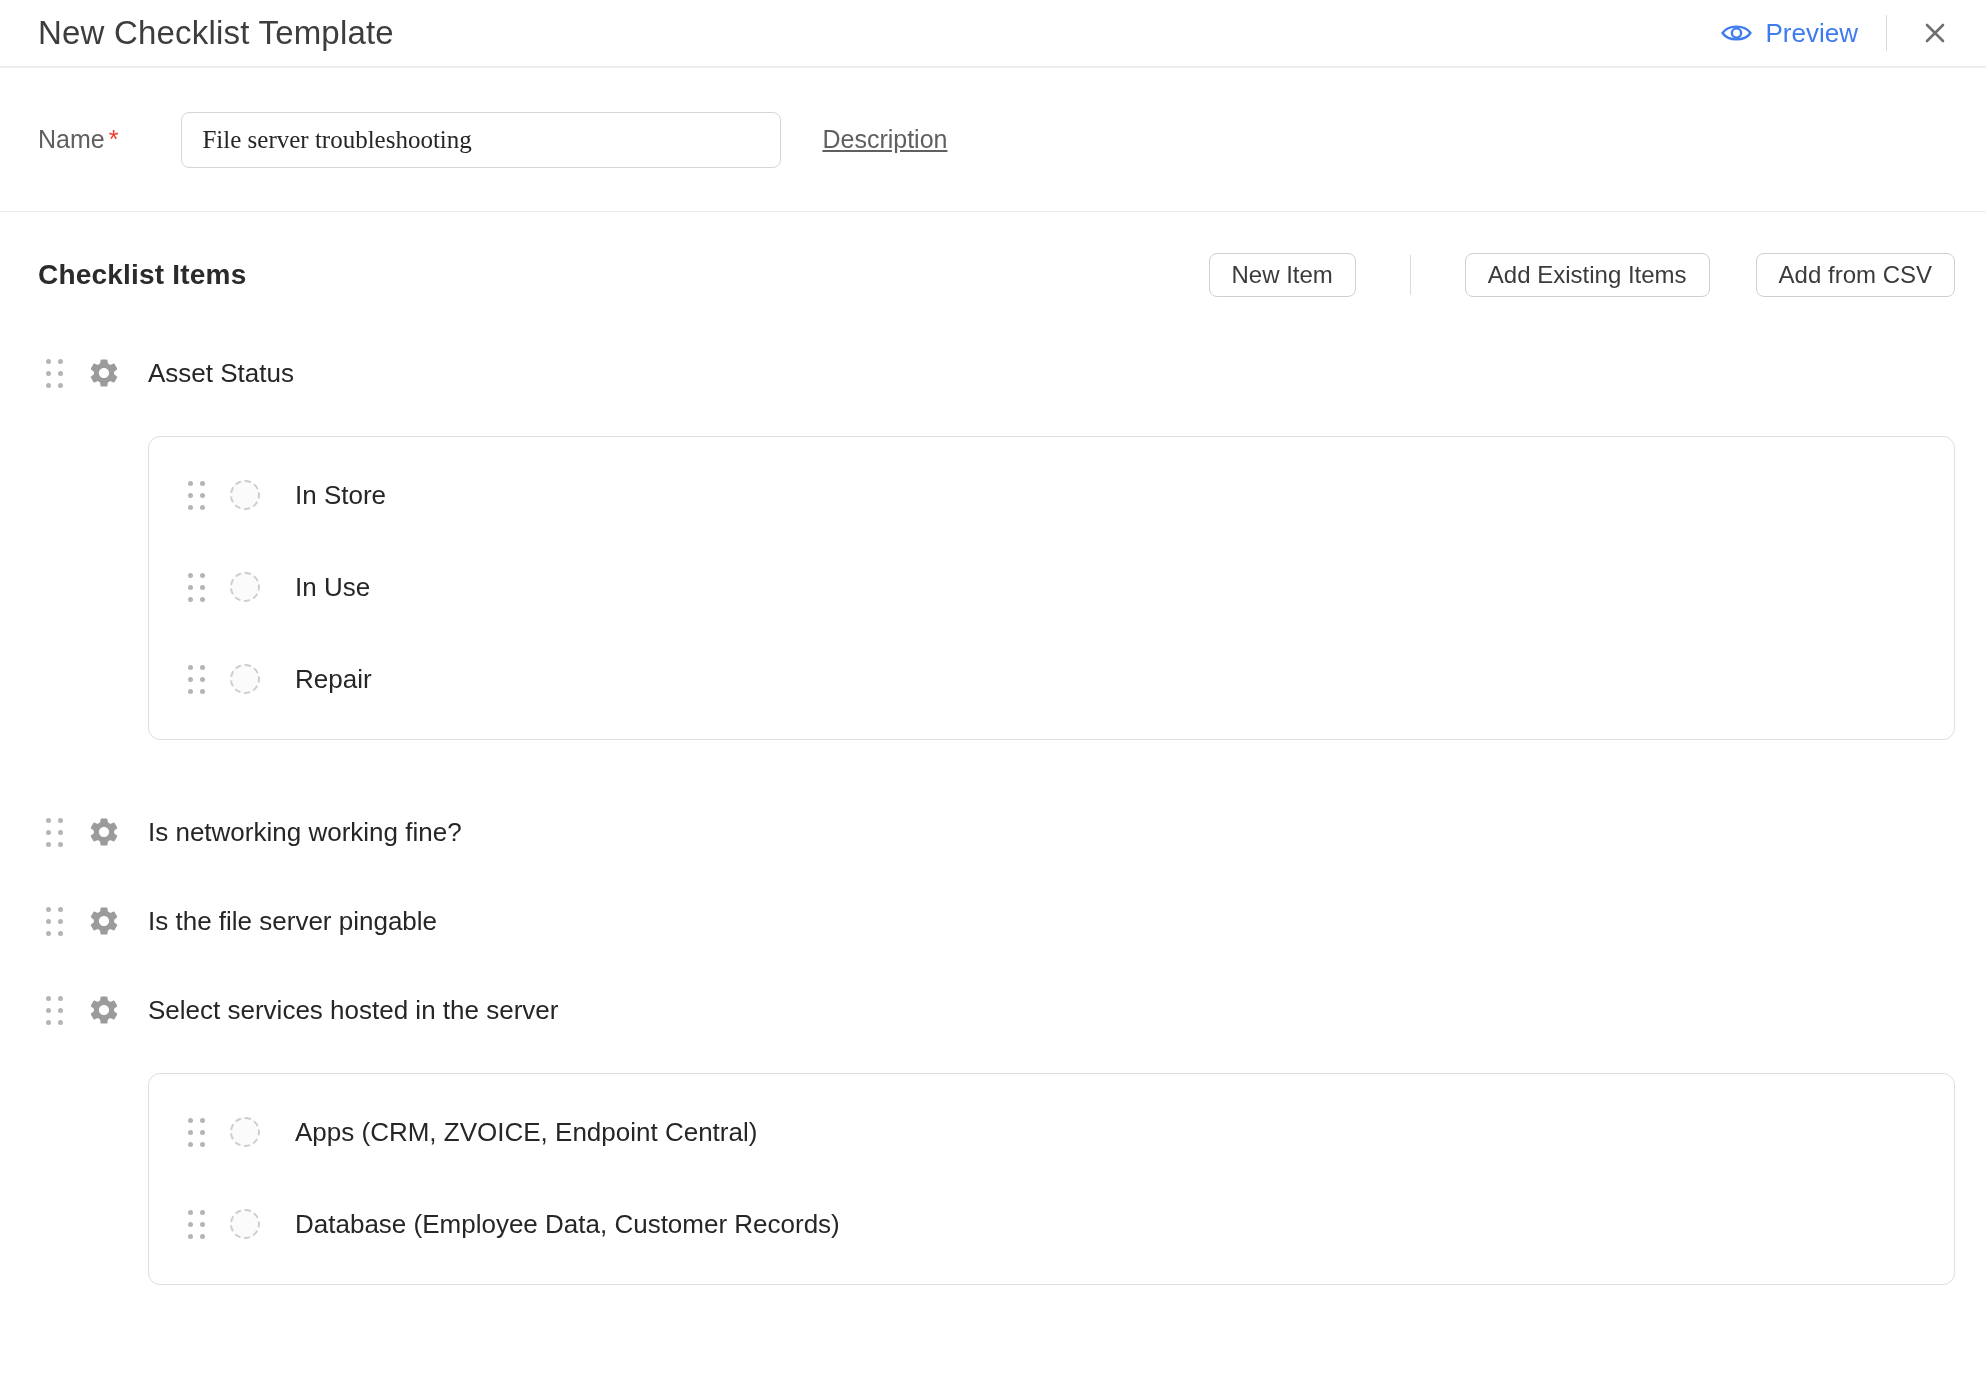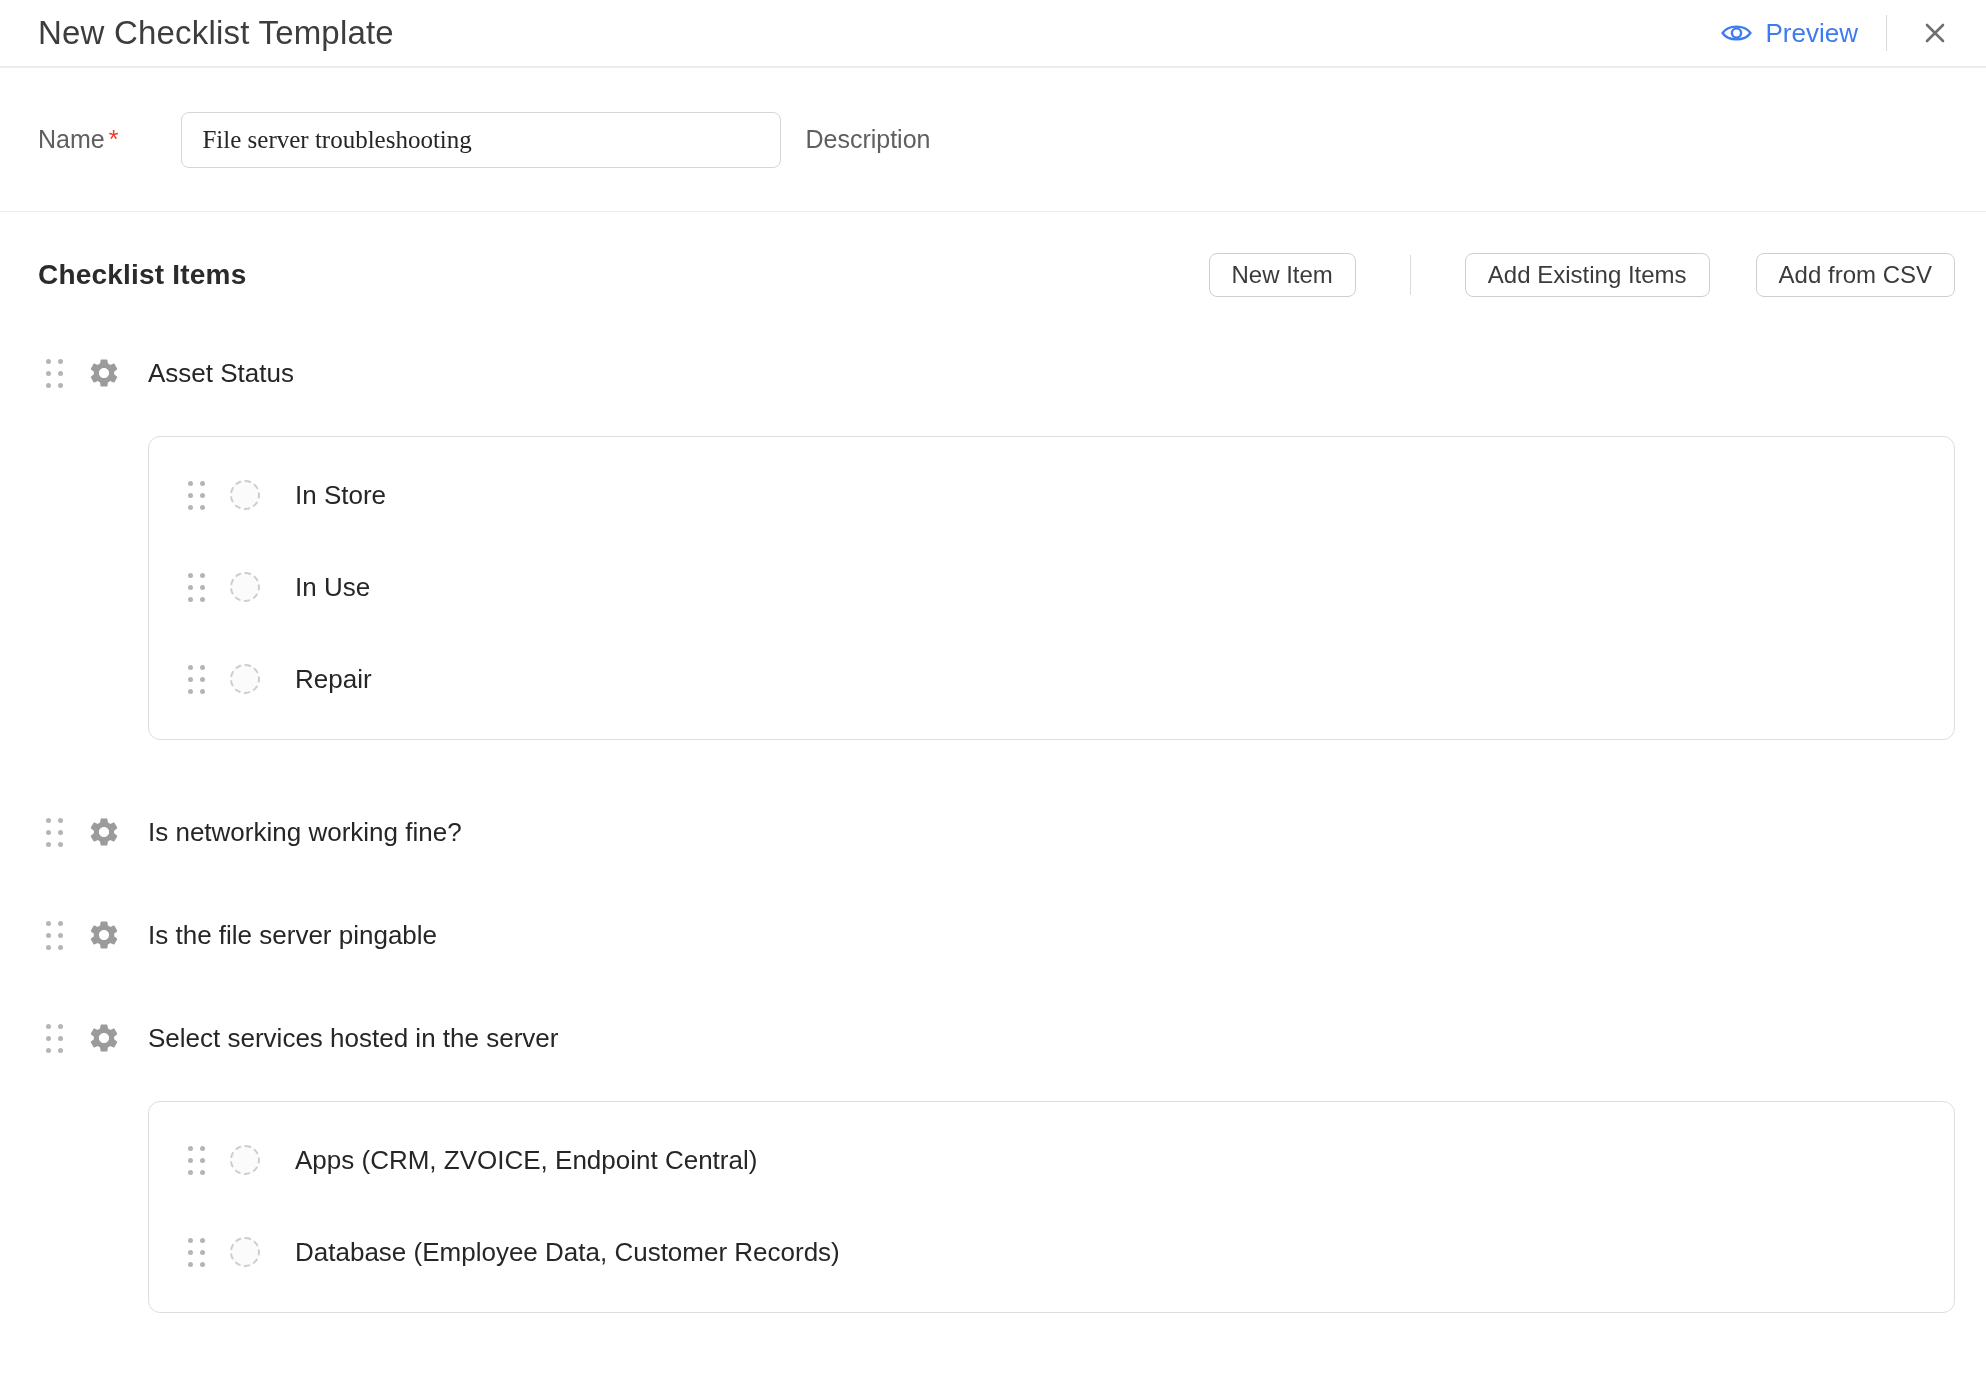--- a/index.html
+++ b/index.html
@@ -21,38 +21,38 @@
   
   .form-row { position:absolute; top:68px; left:0; width:100%; height:144px;
               display:flex; align-items:center; padding:0 31px 0 38px;
               border-bottom:1px solid #ececec; background:#fff; }
   .field-label { font-size:25px; color:#5f5f5f; white-space:nowrap; }
   .req { color:#ef3b2f; margin-left:4px; }
   .text-input { height:56px; border:1px solid #d6d6d6; border-radius:8px; background:#fff;
                 font-family:Liberation Serif, serif; font-size:25px; color:#262626;
                 padding:0 20px; outline:none; }
   .name-input { width:600px; margin-left:63px; }
-  .desc-label { margin-left:24px; }
+  .desc-label { margin-left:41px;text-decoration:underline; }
   .desc-input { flex:1; margin-left:66px; }
 
   
   .section-head { position:absolute; top:253px; left:38px; right:31px; height:44px;
                   display:flex; align-items:center; }
   .section-title { font-size:28px; font-weight:600; color:#2b2b2b; flex:1; letter-spacing:.2px; }
   .actions { display:flex; align-items:center;gap:28px; }
   .btn { height:44px; background:#fff; border:1px solid #cfcfcf; border-radius:8px;
          font-family:"Liberation Sans", sans-serif; font-size:24px; color:#3b3b3b;
          padding:0 22px; cursor:pointer; white-space:nowrap; }
   .actions-divider { width:1px; height:40px; background:#dcdcdc; margin:0 26px; }
   .btn + .btn { margin-left:18px; }
 
   
   .items { position:absolute; top:353px; left:0; width:100%; }
   .item-row { height:40px; display:flex; align-items:center; padding-left:46px; }
-  .item-row + .item-row { margin-top:63px; }
+  .item-row + .item-row { margin-top:49px; }
   .option-panel + .item-row { margin-top:72px; }
   .item-row + .option-panel { margin-top:43px; }
   .item-label { font-size:26px; color:#262626; margin-left:27px; }
 
   .drag-handle { display:grid; grid-template-columns:5px 5px; grid-auto-rows:5px;
                  column-gap:7px; row-gap:7px; cursor:grab; }
   .drag-handle .dot { width:5px; height:5px; border-radius:50%; background:#b5b5b5; }
 
   .gear-wrap { margin-left:24px; display:flex; align-items:center; cursor:pointer; }
 

